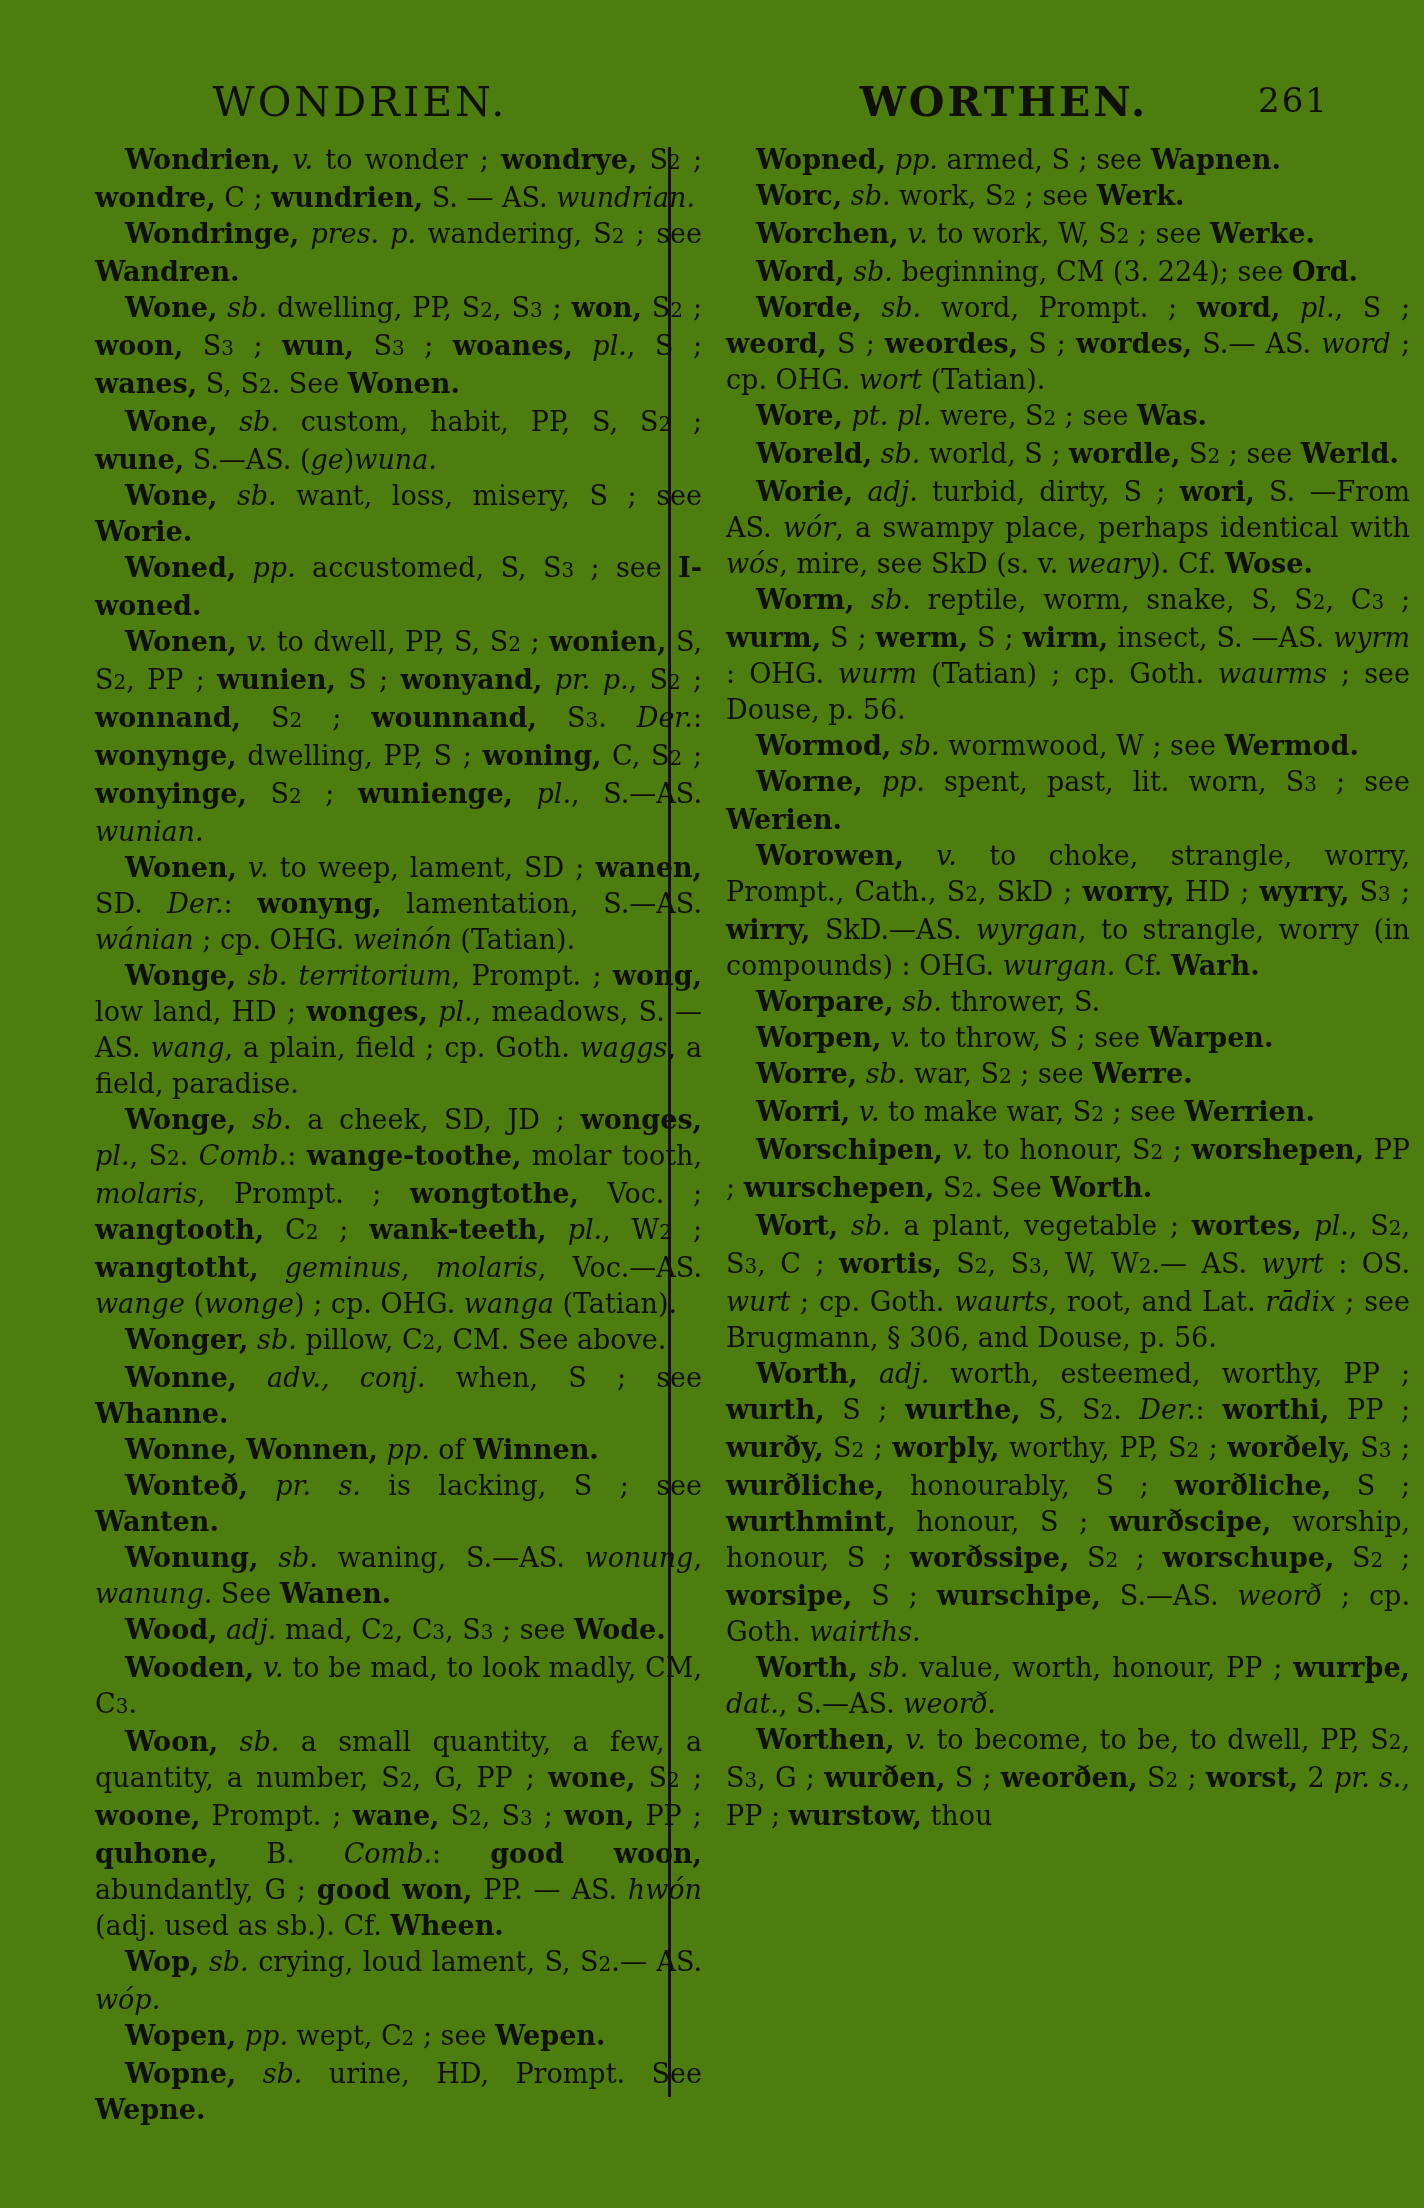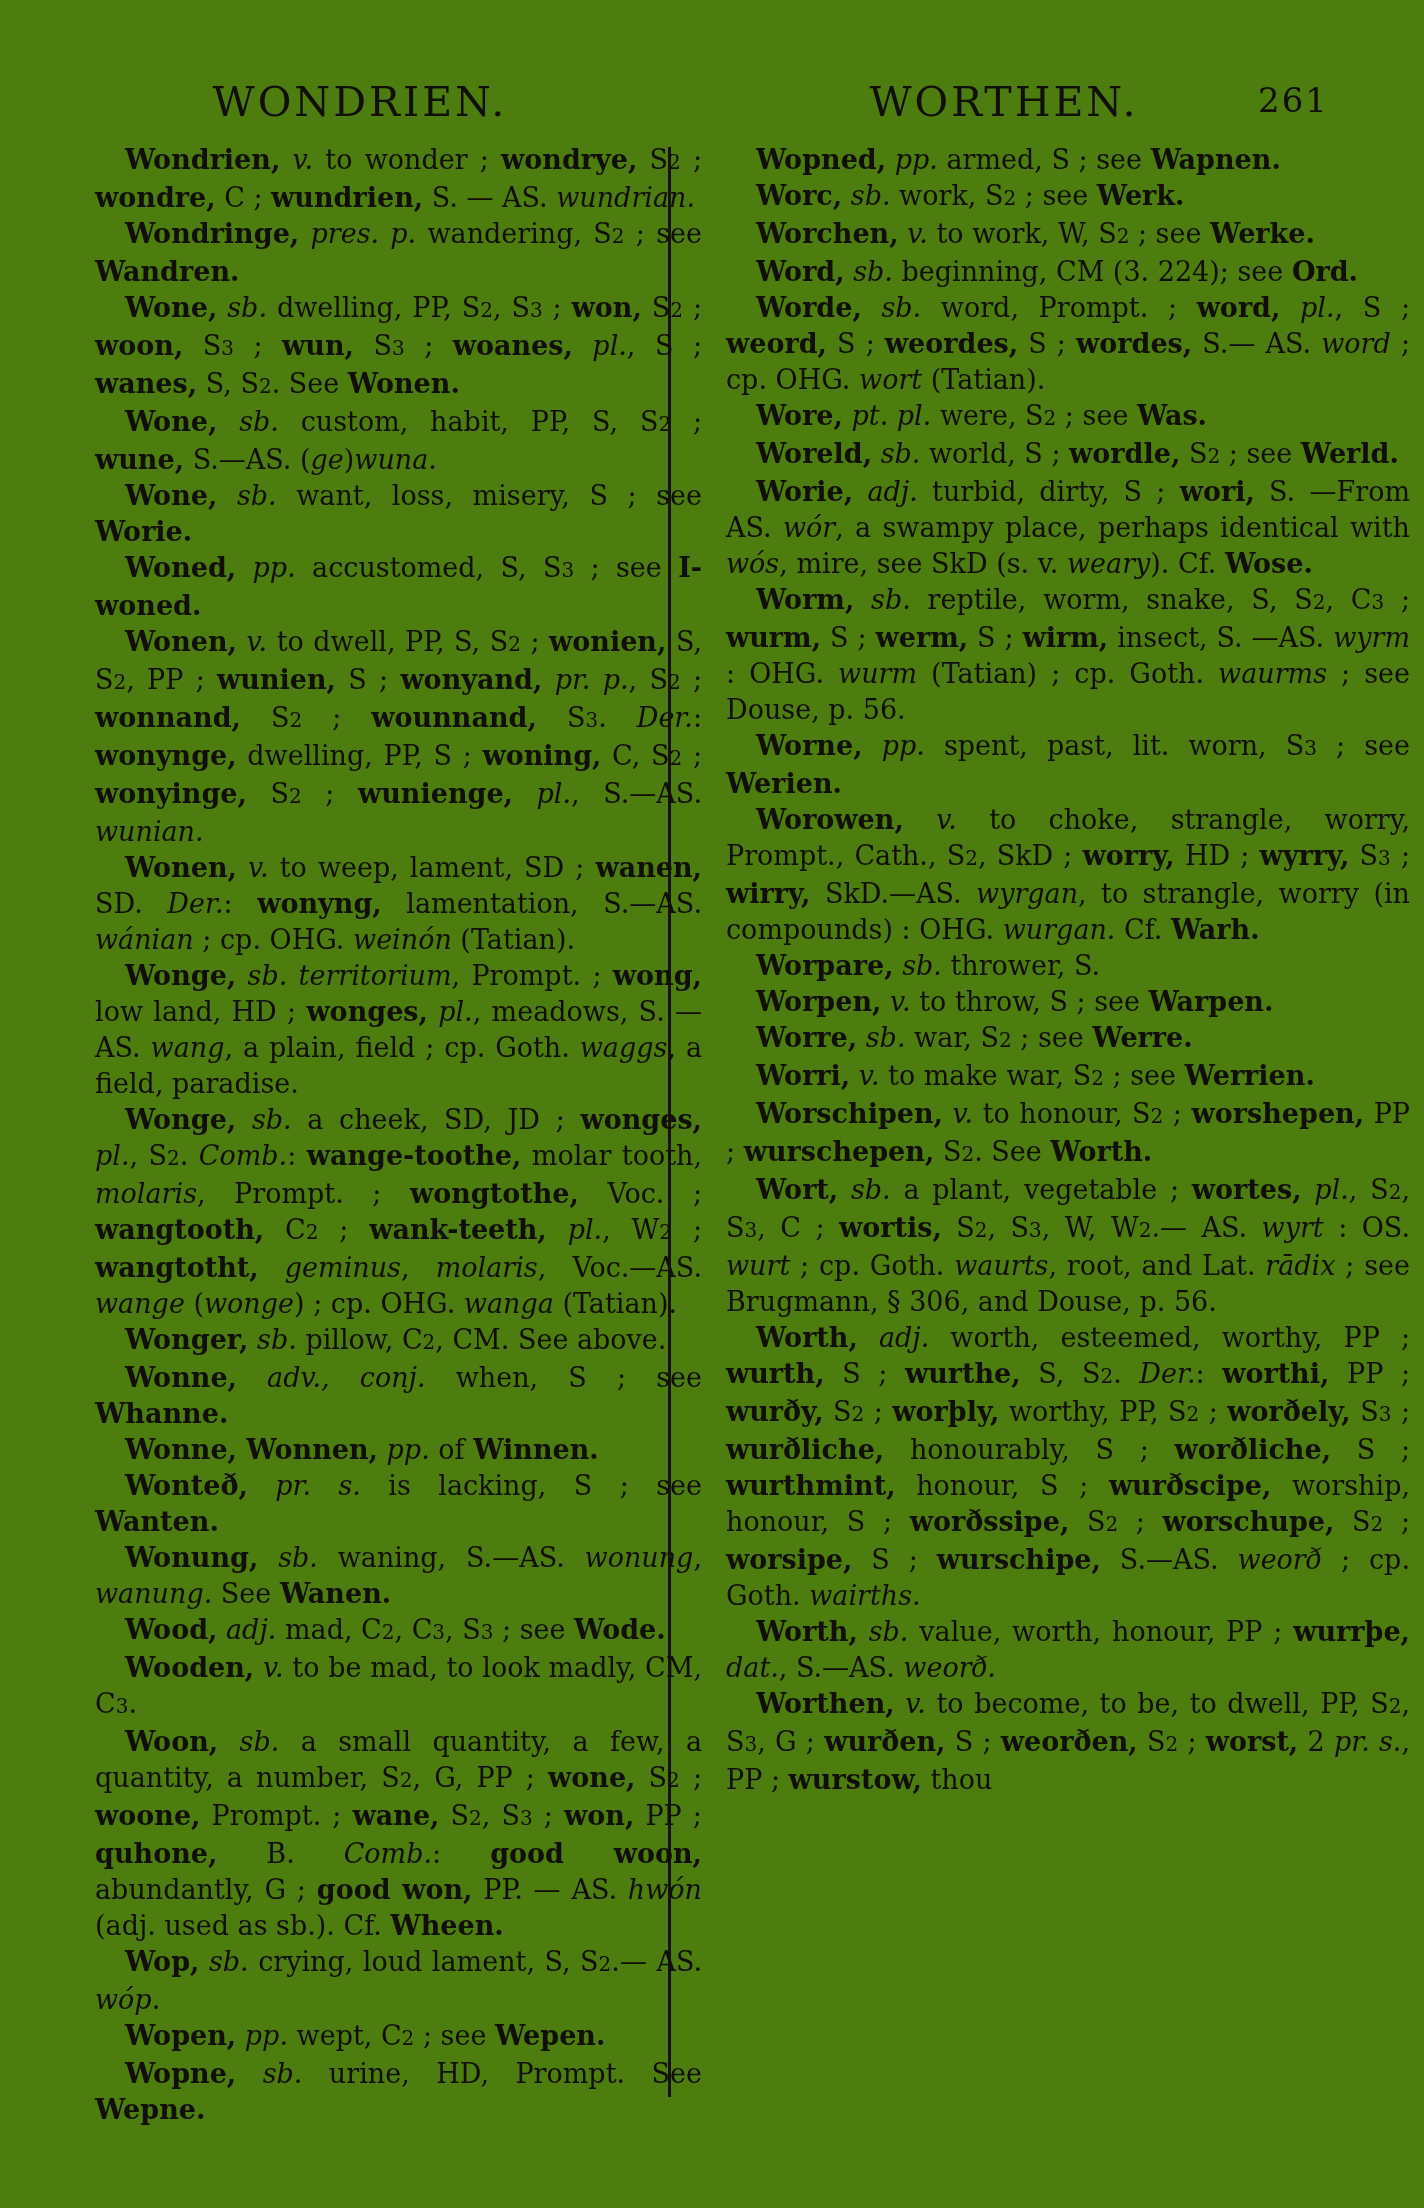--- a/index.html
+++ b/index.html
@@ -18,21 +18,21 @@
   }
   .running-head {
     position: absolute;
     top: 78px;
     font-size: 41px;
     letter-spacing: 3px;
     white-space: nowrap;
     text-align: center;
   }
   .head-left  { left: 55px;  width: 610px; }
-  .head-right { left: 684px; width: 640px; }
+  .head-right { left: 684px; width: 640px; font-weight: bold; }
   .page-number {
     position: absolute;
     top: 80px;
     right: 95px;
     font-size: 34px;
     letter-spacing: 2px;
   }
   .divider {
     position: absolute;
     left: 668px;
@@ -97,20 +97,21 @@
   <div class="column col-right">
       <p class="entry"><span class="b">Wopned,</span><span> </span><span class="i">pp.</span><span> armed, S ; see </span><span class="b">Wapnen.</span></p>
       <p class="entry"><span class="b">Worc,</span><span> </span><span class="i">sb.</span><span> work, S<span class="sg">2</span> ; see </span><span class="b">Werk.</span></p>
       <p class="entry"><span class="b">Worchen,</span><span> </span><span class="i">v.</span><span> to work, W, S<span class="sg">2</span> ; see </span><span class="b">Werke.</span></p>
       <p class="entry"><span class="b">Word,</span><span> </span><span class="i">sb.</span><span> beginning, CM (3. 224); see </span><span class="b">Ord.</span></p>
       <p class="entry"><span class="b">Worde,</span><span> </span><span class="i">sb.</span><span> word, Prompt. ; </span><span class="b">word,</span><span> </span><span class="i">pl.</span><span>, S ; </span><span class="b">weord,</span><span> S ; </span><span class="b">weordes,</span><span> S ; </span><span class="b">wordes,</span><span> S.— AS. </span><span class="i">word</span><span> ; cp. OHG. </span><span class="i">wort</span><span> (Tatian).</span></p>
       <p class="entry"><span class="b">Wore,</span><span> </span><span class="i">pt. pl.</span><span> were, S<span class="sg">2</span> ; see </span><span class="b">Was.</span></p>
       <p class="entry"><span class="b">Woreld,</span><span> </span><span class="i">sb.</span><span> world, S ; </span><span class="b">wordle,</span><span> S<span class="sg">2</span> ; see </span><span class="b">Werld.</span></p>
       <p class="entry"><span class="b">Worie,</span><span> </span><span class="i">adj.</span><span> turbid, dirty, S ; </span><span class="b">wori,</span><span> S. —From AS. </span><span class="i">wór</span><span>, a swampy place, perhaps identical with </span><span class="i">wós</span><span>, mire, see SkD (s. v. </span><span class="i">weary</span><span>). Cf. </span><span class="b">Wose.</span></p>
       <p class="entry"><span class="b">Worm,</span><span> </span><span class="i">sb.</span><span> reptile, worm, snake, S, S<span class="sg">2</span>, C<span class="sg">3</span> ; </span><span class="b">wurm,</span><span> S ; </span><span class="b">werm,</span><span> S ; </span><span class="b">wirm,</span><span> insect, S. —AS. </span><span class="i">wyrm</span><span> : OHG. </span><span class="i">wurm</span><span> (Tatian) ; cp. Goth. </span><span class="i">waurms</span><span> ; see Douse, p. 56.</span></p>
+      <p class="entry"><span class="b">Wormod,</span><span> </span><span class="i">sb.</span><span> wormwood, W ; see </span><span class="b">Wermod.</span></p>
       <p class="entry"><span class="b">Worne,</span><span> </span><span class="i">pp.</span><span> spent, past, lit. worn, S<span class="sg">3</span> ; see </span><span class="b">Werien.</span></p>
       <p class="entry"><span class="b">Worowen,</span><span> </span><span class="i">v.</span><span> to choke, strangle, worry, Prompt., Cath., S<span class="sg">2</span>, SkD ; </span><span class="b">worry,</span><span> HD ; </span><span class="b">wyrry,</span><span> S<span class="sg">3</span> ; </span><span class="b">wirry,</span><span> SkD.—AS. </span><span class="i">wyrgan</span><span>, to strangle, worry (in compounds) : OHG. </span><span class="i">wurgan.</span><span> Cf. </span><span class="b">Warh.</span></p>
       <p class="entry"><span class="b">Worpare,</span><span> </span><span class="i">sb.</span><span> thrower, S.</span></p>
       <p class="entry"><span class="b">Worpen,</span><span> </span><span class="i">v.</span><span> to throw, S ; see </span><span class="b">Warpen.</span></p>
       <p class="entry"><span class="b">Worre,</span><span> </span><span class="i">sb.</span><span> war, S<span class="sg">2</span> ; see </span><span class="b">Werre.</span></p>
       <p class="entry"><span class="b">Worri,</span><span> </span><span class="i">v.</span><span> to make war, S<span class="sg">2</span> ; see </span><span class="b">Werrien.</span></p>
       <p class="entry"><span class="b">Worschipen,</span><span> </span><span class="i">v.</span><span> to honour, S<span class="sg">2</span> ; </span><span class="b">worshepen,</span><span> PP ; </span><span class="b">wurschepen,</span><span> S<span class="sg">2</span>. See </span><span class="b">Worth.</span></p>
       <p class="entry"><span class="b">Wort,</span><span> </span><span class="i">sb.</span><span> a plant, vegetable ; </span><span class="b">wortes,</span><span> </span><span class="i">pl.</span><span>, S<span class="sg">2</span>, S<span class="sg">3</span>, C ; </span><span class="b">wortis,</span><span> S<span class="sg">2</span>, S<span class="sg">3</span>, W, W<span class="sg">2</span>.— AS. </span><span class="i">wyrt</span><span> : OS. </span><span class="i">wurt</span><span> ; cp. Goth. </span><span class="i">waurts</span><span>, root, and Lat. </span><span class="i">rādix</span><span> ; see Brugmann, § 306, and Douse, p. 56.</span></p>
       <p class="entry"><span class="b">Worth,</span><span> </span><span class="i">adj.</span><span> worth, esteemed, worthy, PP ; </span><span class="b">wurth,</span><span> S ; </span><span class="b">wurthe,</span><span> S, S<span class="sg">2</span>. </span><span class="i">Der.</span><span>: </span><span class="b">worthi,</span><span> PP ; </span><span class="b">wurðy,</span><span> S<span class="sg">2</span> ; </span><span class="b">worþly,</span><span> worthy, PP, S<span class="sg">2</span> ; </span><span class="b">worðely,</span><span> S<span class="sg">3</span> ; </span><span class="b">wurðliche,</span><span> honourably, S ; </span><span class="b">worðliche,</span><span> S ; </span><span class="b">wurthmint,</span><span> honour, S ; </span><span class="b">wurðscipe,</span><span> worship, honour, S ; </span><span class="b">worðssipe,</span><span> S<span class="sg">2</span> ; </span><span class="b">worschupe,</span><span> S<span class="sg">2</span> ; </span><span class="b">worsipe,</span><span> S ; </span><span class="b">wurschipe,</span><span> S.—AS. </span><span class="i">weorð</span><span> ; cp. Goth. </span><span class="i">wairths.</span></p>
       <p class="entry"><span class="b">Worth,</span><span> </span><span class="i">sb.</span><span> value, worth, honour, PP ; </span><span class="b">wurrþe,</span><span> </span><span class="i">dat.</span><span>, S.—AS. </span><span class="i">weorð.</span></p>

